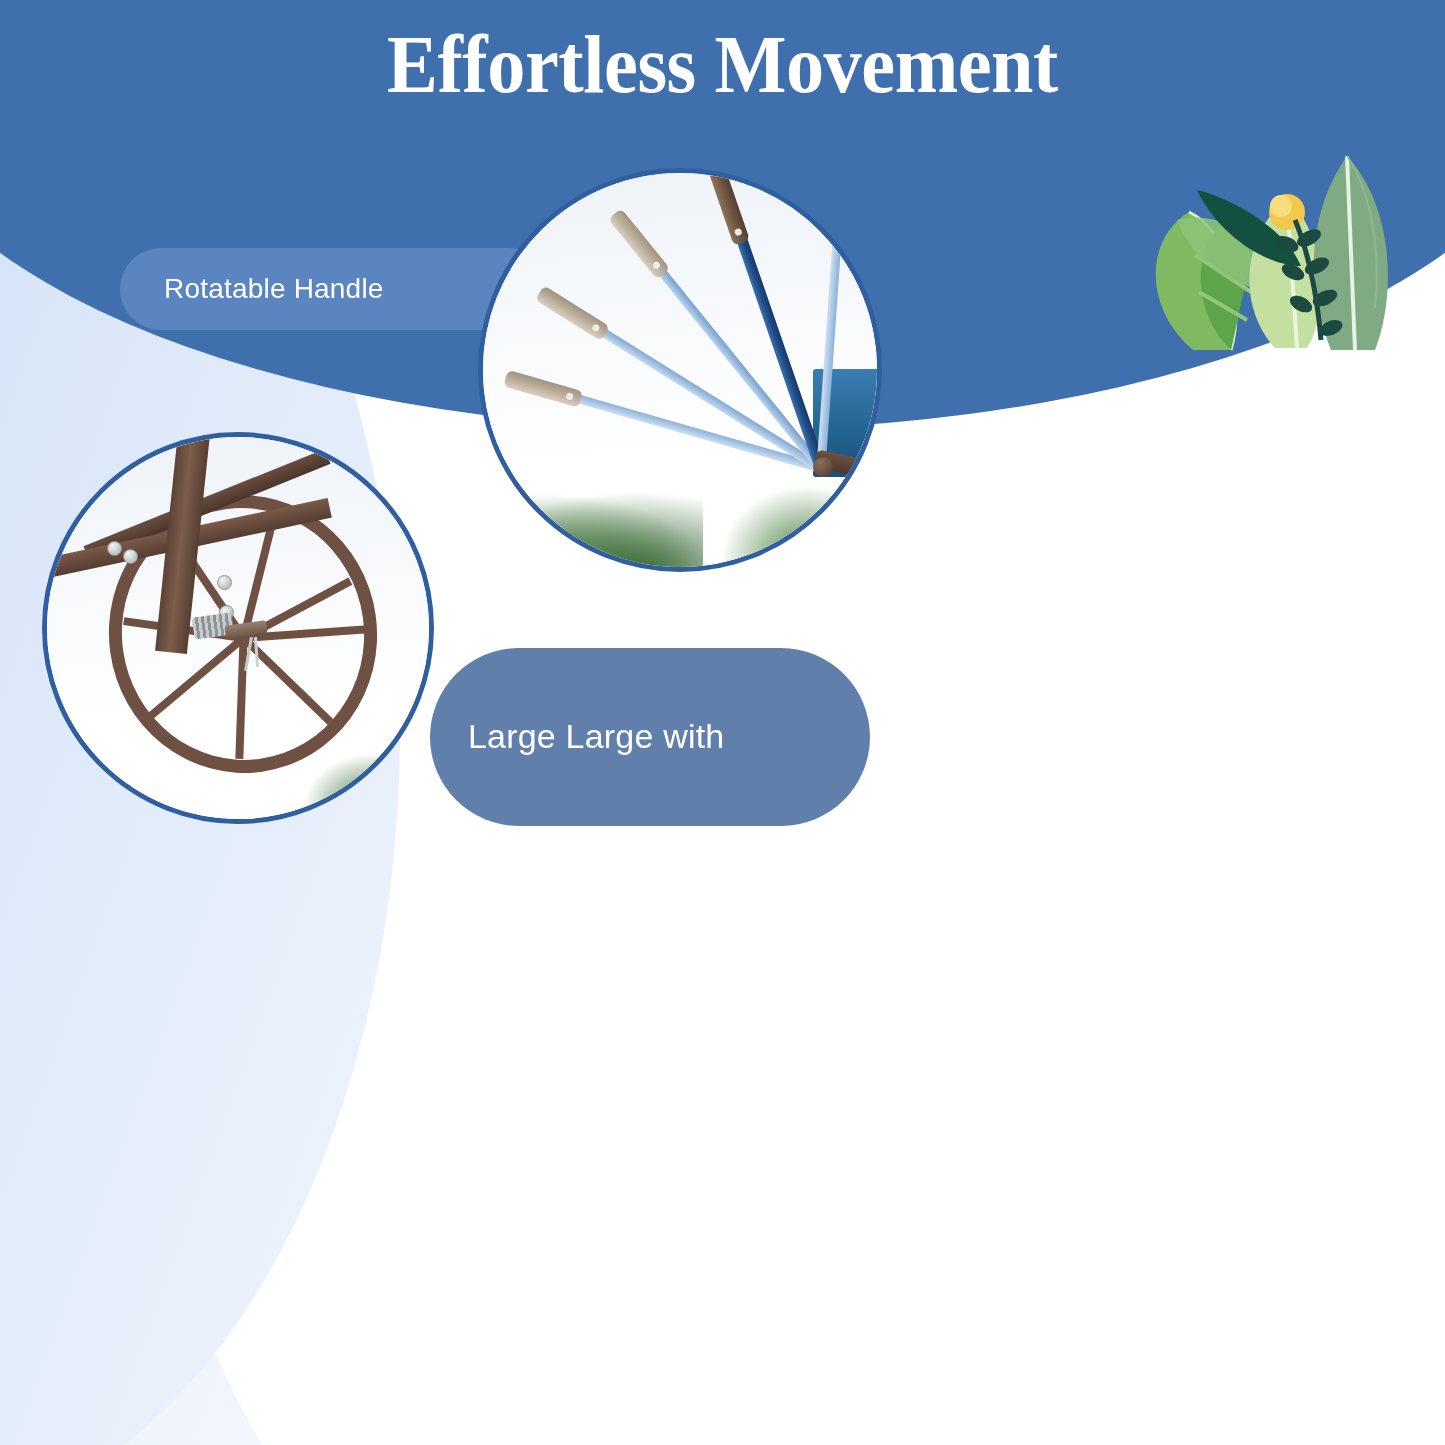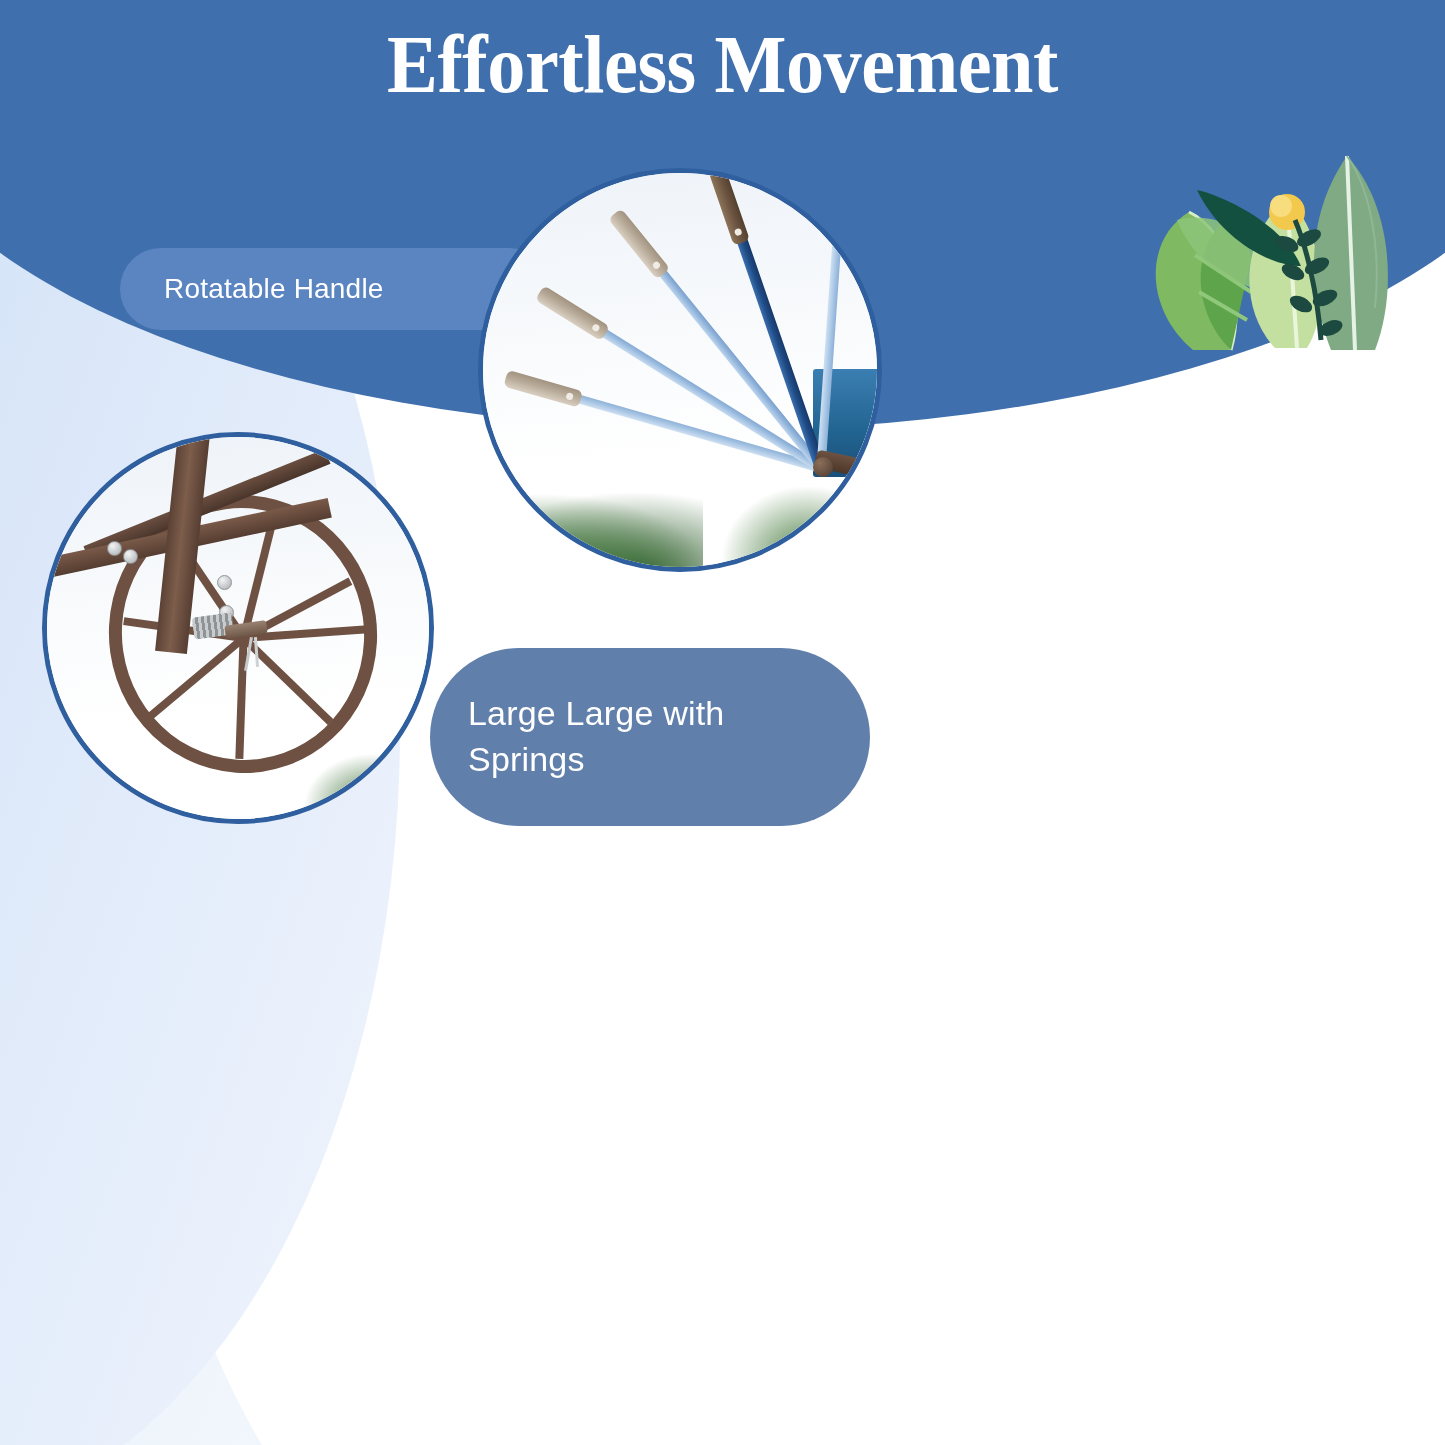--- a/index.html
+++ b/index.html
@@ -636,21 +636,20 @@
     </svg>
   </div>
 
   <div class="badge badge-handle">
     <span>Rotatable Handle</span>
   </div>
 
   <div class="badge badge-wheels">
     <div>
       <span>Large Large with</span>
-      <span>Springs</span>
     </div>
   </div>
 
   <div class="callout callout-handle">
     <div class="co-wall"></div>
     <div class="co-cart-bit"></div>
     <div class="co-plant"></div>
     <div class="co-plant-r"></div>
 
     <div class="fan-arm" style="left:338px; top:291px; width:316px; transform:rotate(196deg);">

